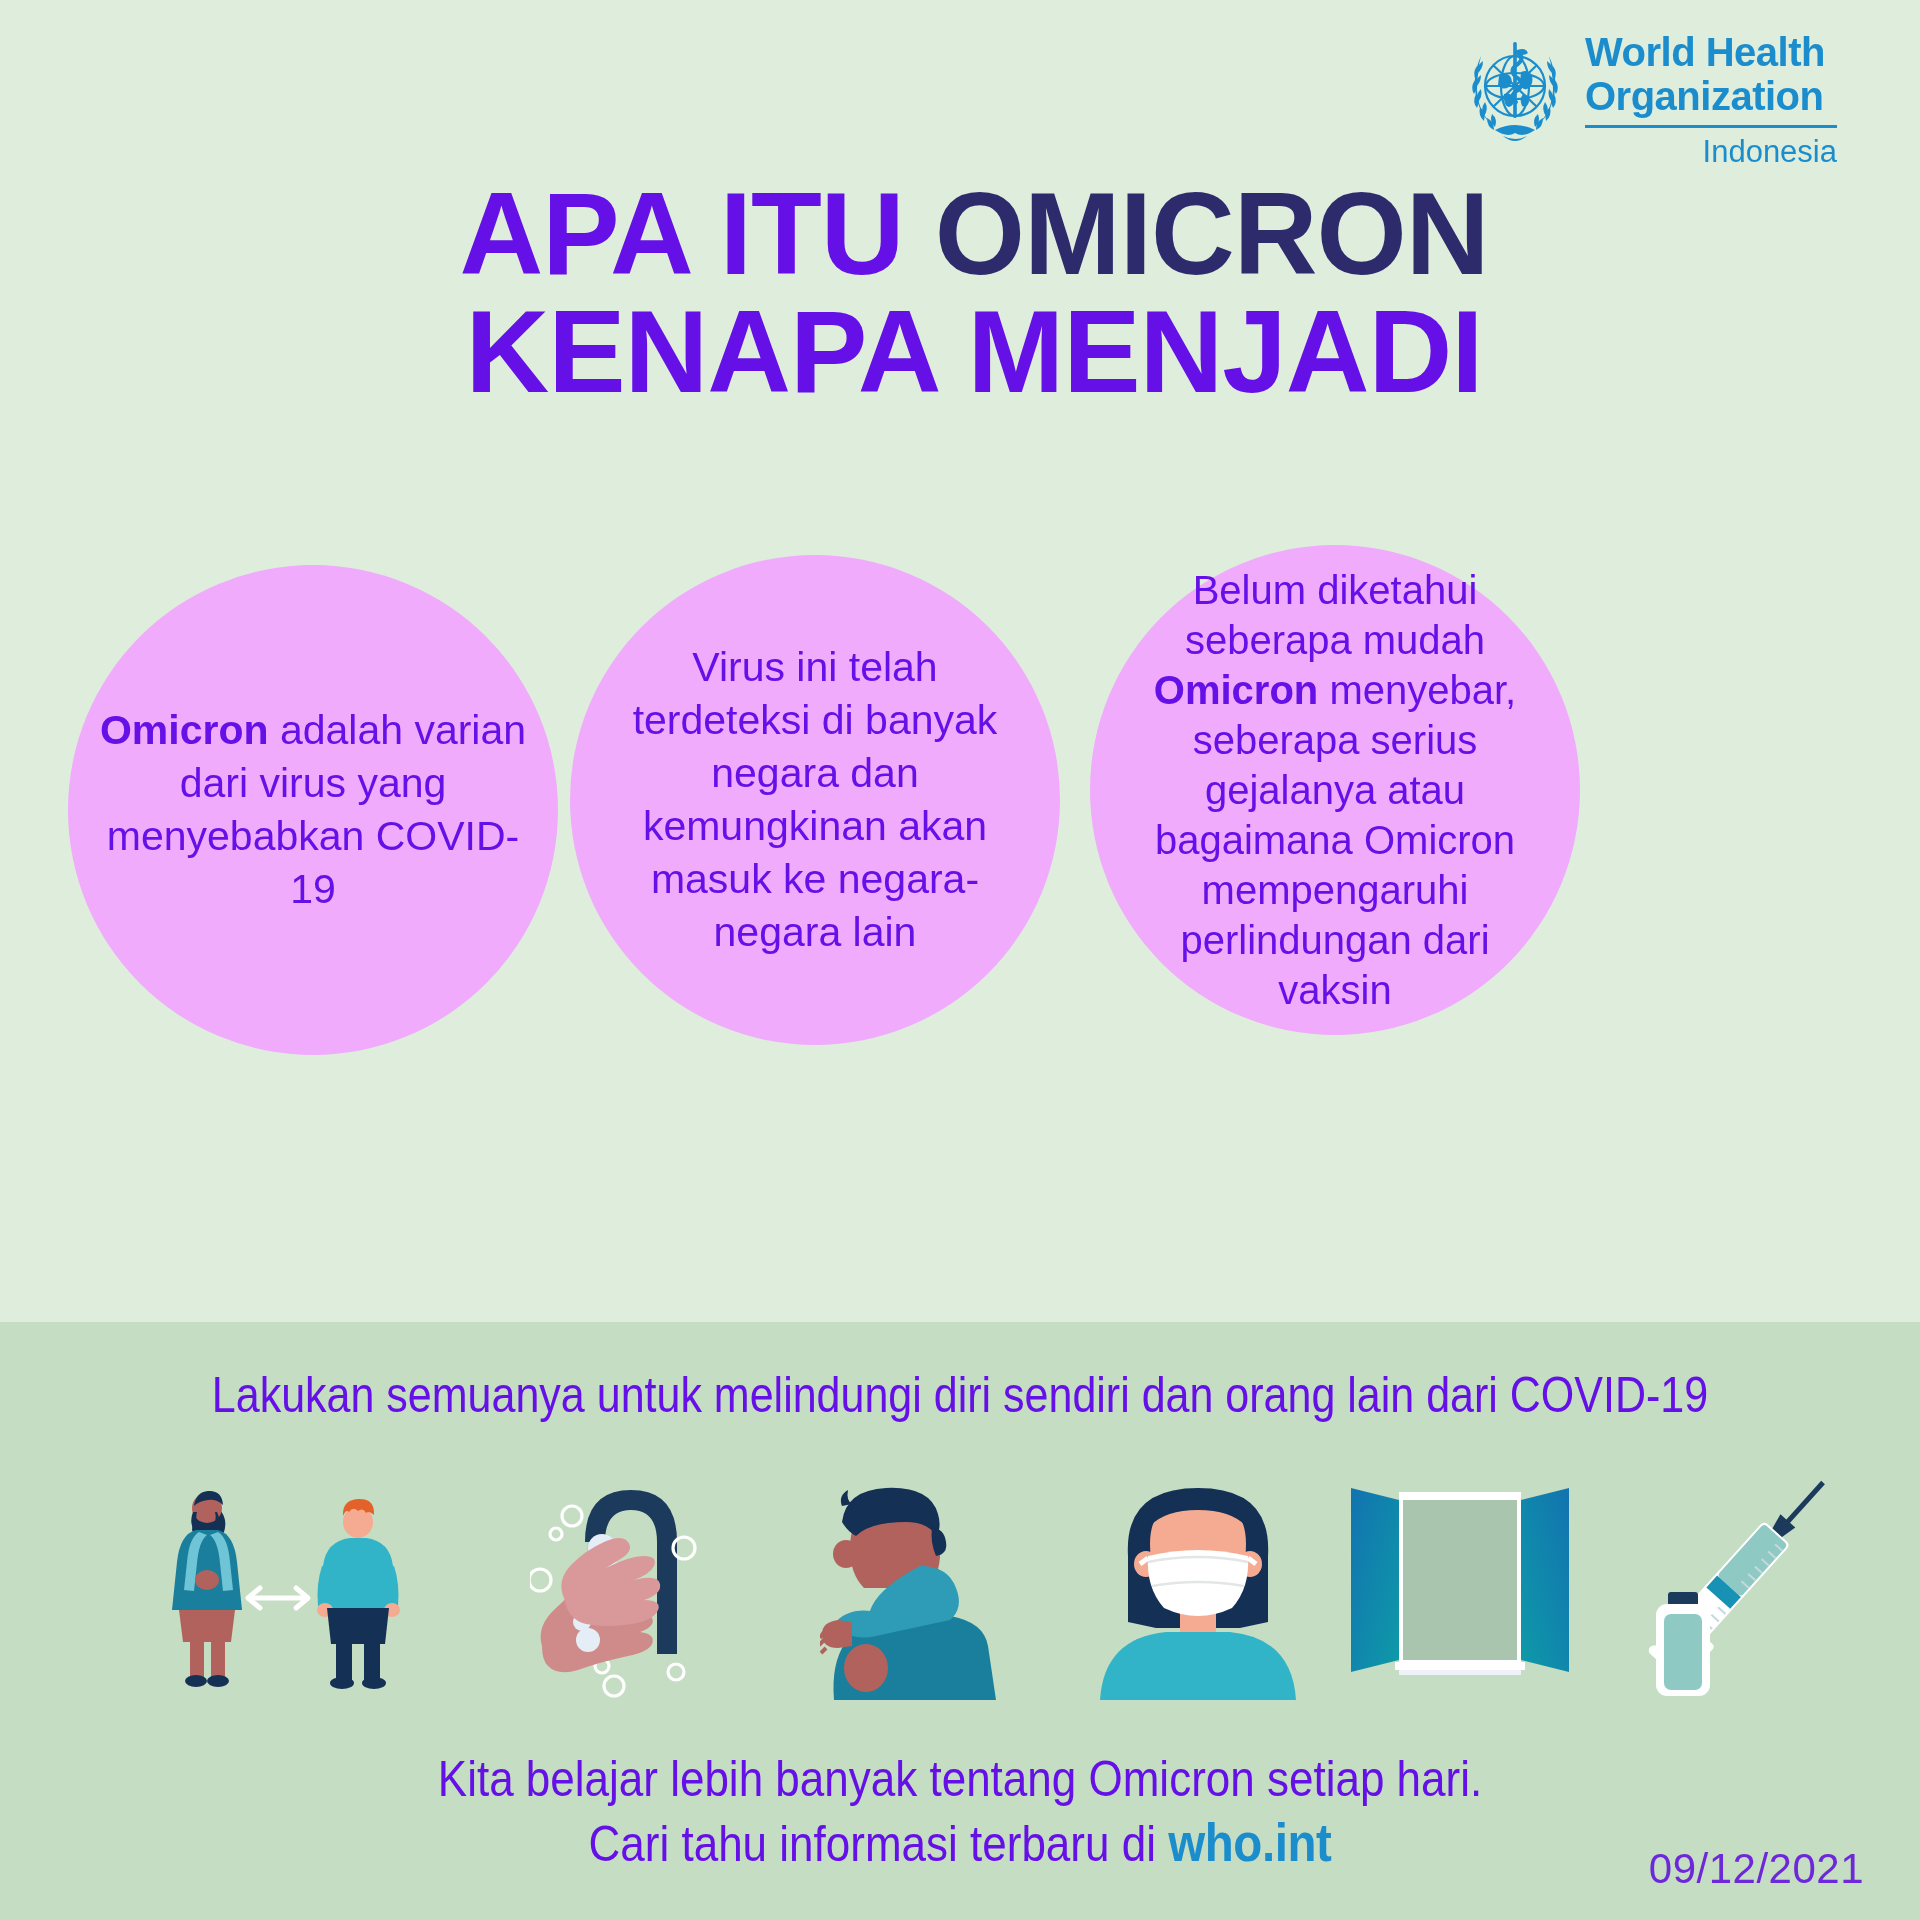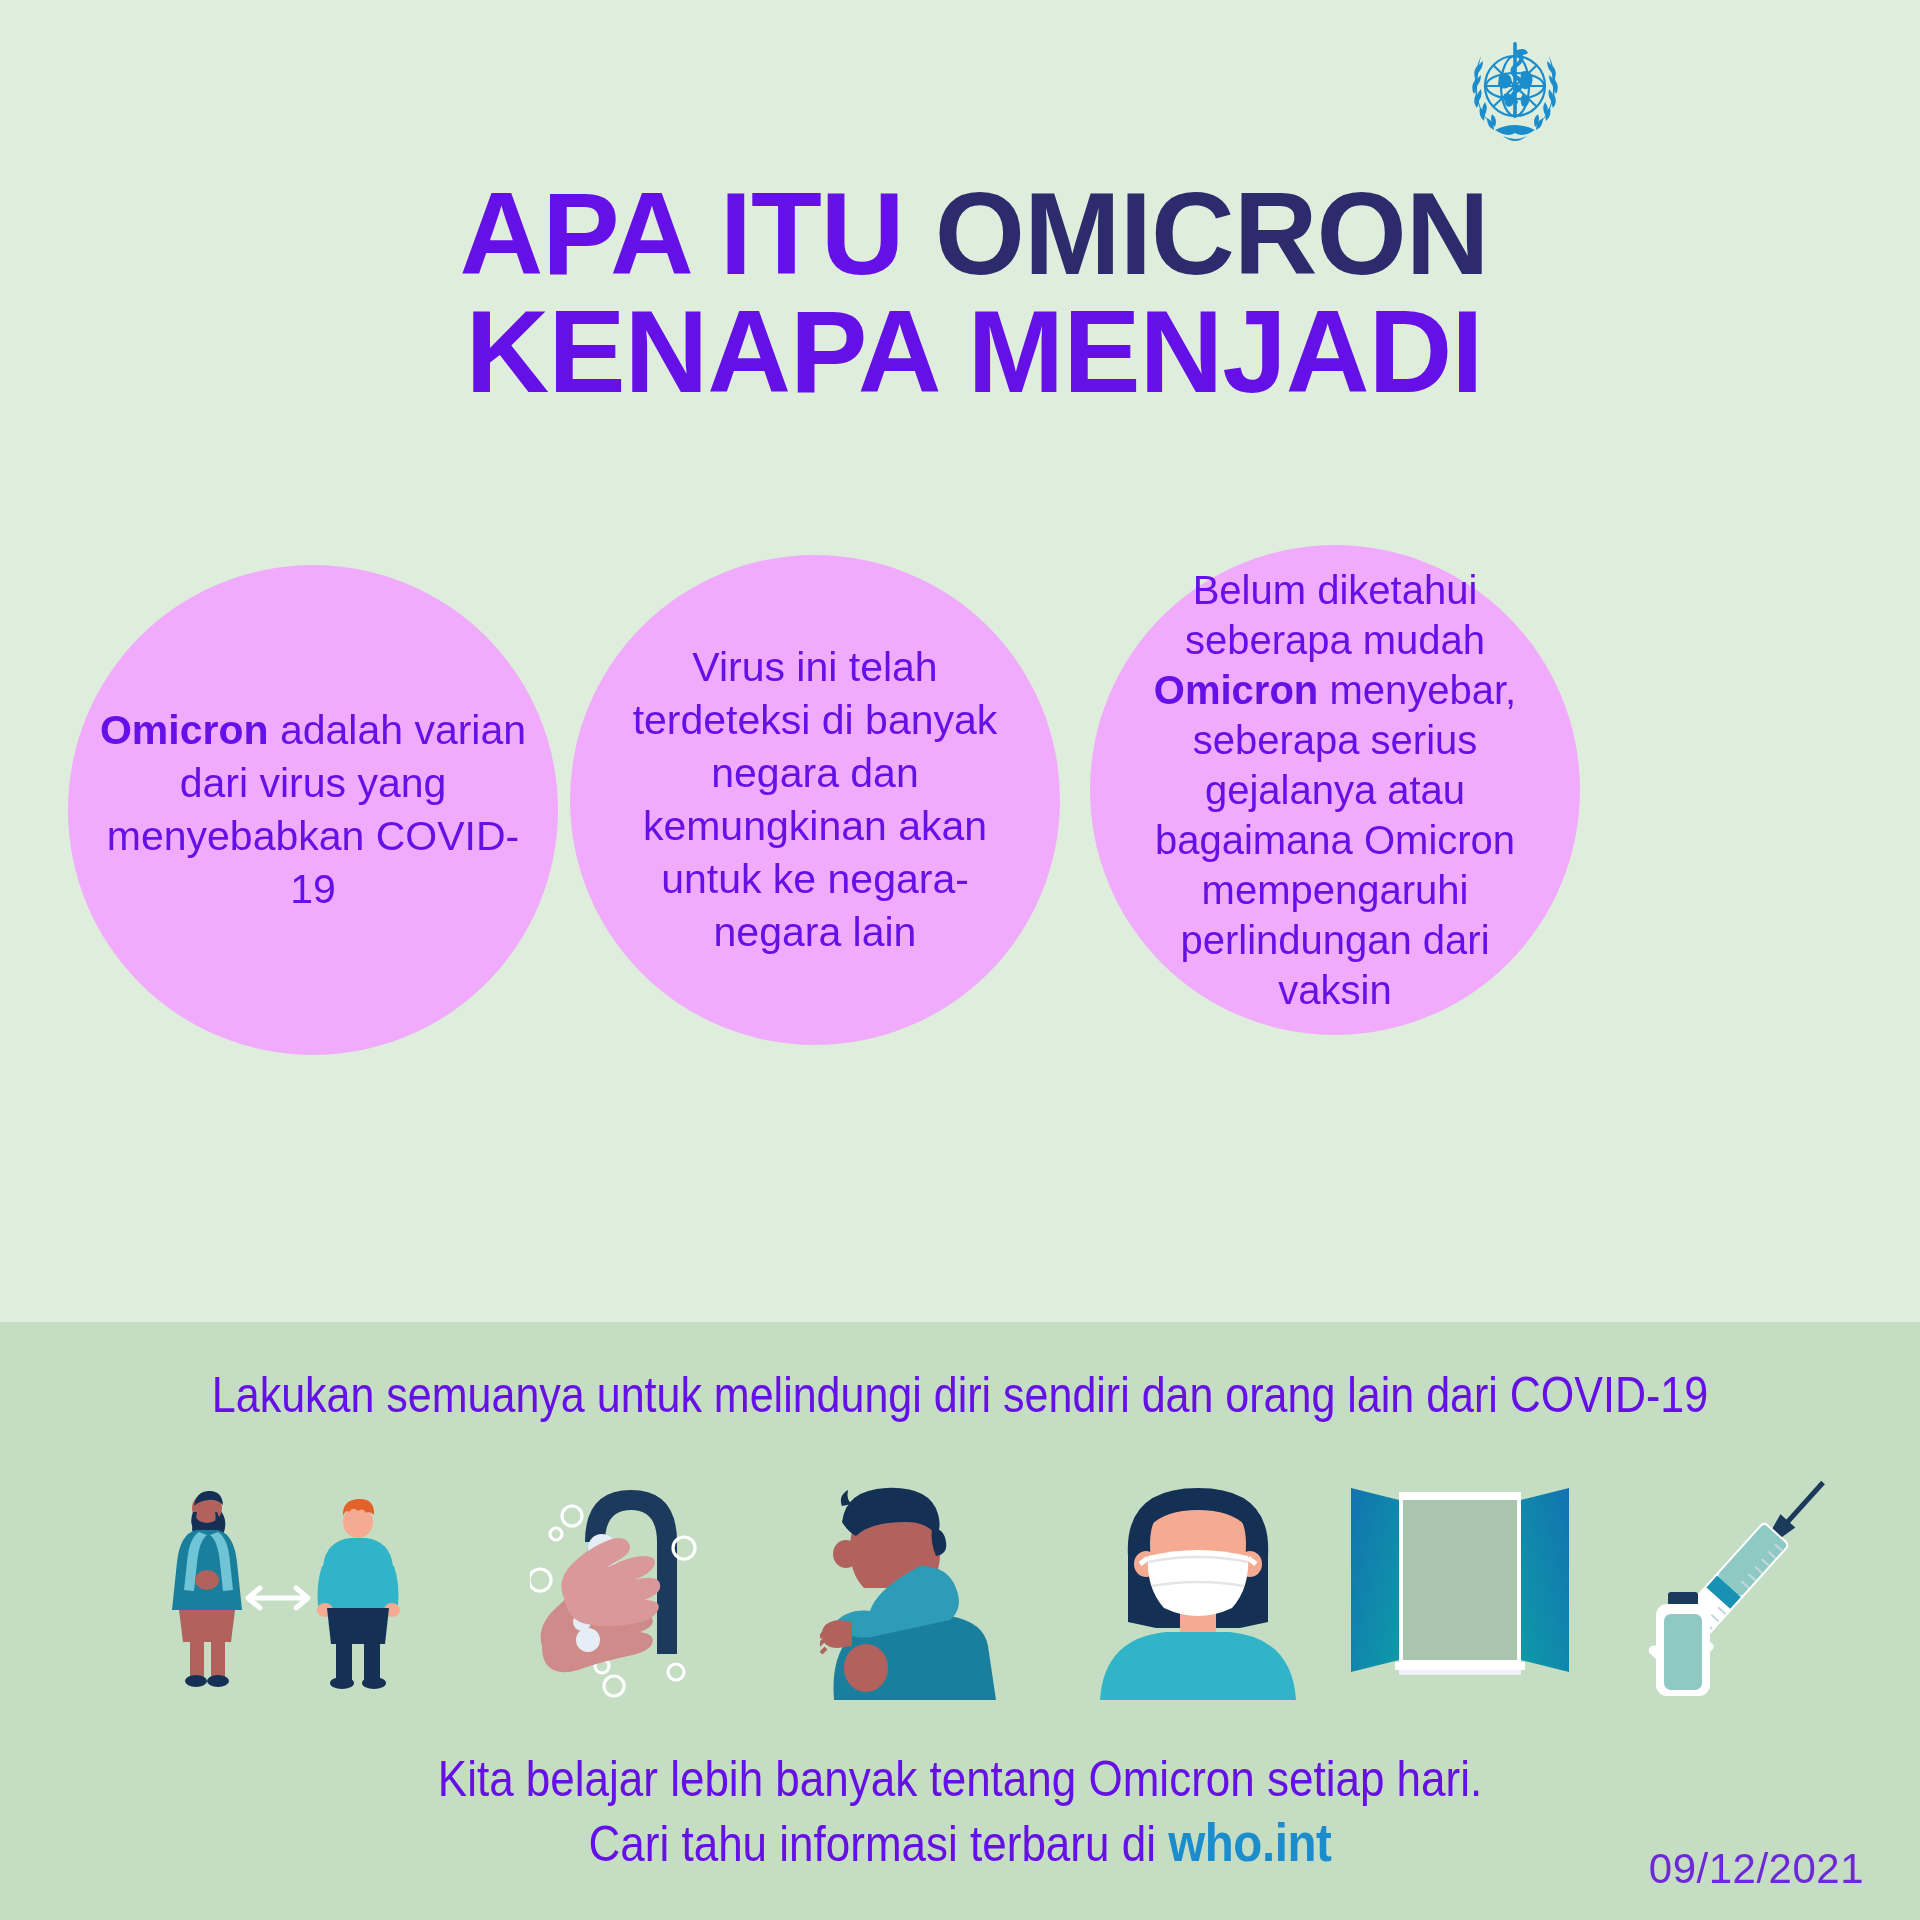--- a/index.html
+++ b/index.html
@@ -177,35 +177,41 @@
           <path d="M26 43 q-7 5 -6 13 q6 -5 6 -13 z"></path>
           <path d="M26 57 q-6 6 -4 14 q6 -6 4 -14 z"></path>
           <path d="M30 70 q-5 7 -1 14 q5 -7 1 -14 z"></path>
           <path d="M37 82 q-3 8 3 13 q3 -8 -3 -13 z"></path>
         </g>
 
         <path d="M40 98 q20 -10 40 0 q-12 8 -20 3 q-8 5 -20 -3 z" fill="#1b8dcd"></path>
         <path d="M48 104 q12 6 24 0 q-12 10 -24 0 z" fill="#1b8dcd"></path>
       </svg>
     </div>
+    <div class="who-text">
+      <div class="who-line">World Health</div>
+      <div class="who-line">Organization</div>
+      <div class="who-rule"></div>
+      <div class="who-country">Indonesia</div>
+    </div>
   </div>
 
   <div class="headline">
     <span class="ln"><span>APA ITU </span><span class="dark">OMICRON</span></span>
     <span class="ln">KENAPA MENJADI</span>
   </div>
 
   <div class="circles">
 
     <div class="circle c1">
       <div class="ctext"><b>Omicron</b><span> adalah varian dari virus yang menyebabkan COVID-19</span></div>
     </div>
 
     <div class="circle c2">
-      <div class="ctext"><span>Virus ini telah terdeteksi di banyak negara dan kemungkinan akan untuk ke negara-negara lain</span></div>
+      <div class="ctext"><span>Virus ini telah terdeteksi di banyak negara dan kemungkinan akan masuk ke negara-negara lain</span></div>
     </div>
 
     <div class="circle c3">
       <div class="ctext"><span>Belum diketahui seberapa mudah </span><b>Omicron</b><span> menyebar, seberapa serius gejalanya atau bagaimana Omicron mempengaruhi perlindungan dari vaksin</span></div>
     </div>
 
   </div>
 
   <div class="banner-text">Lakukan semuanya untuk melindungi diri sendiri dan orang lain dari  COVID-19</div>
 

